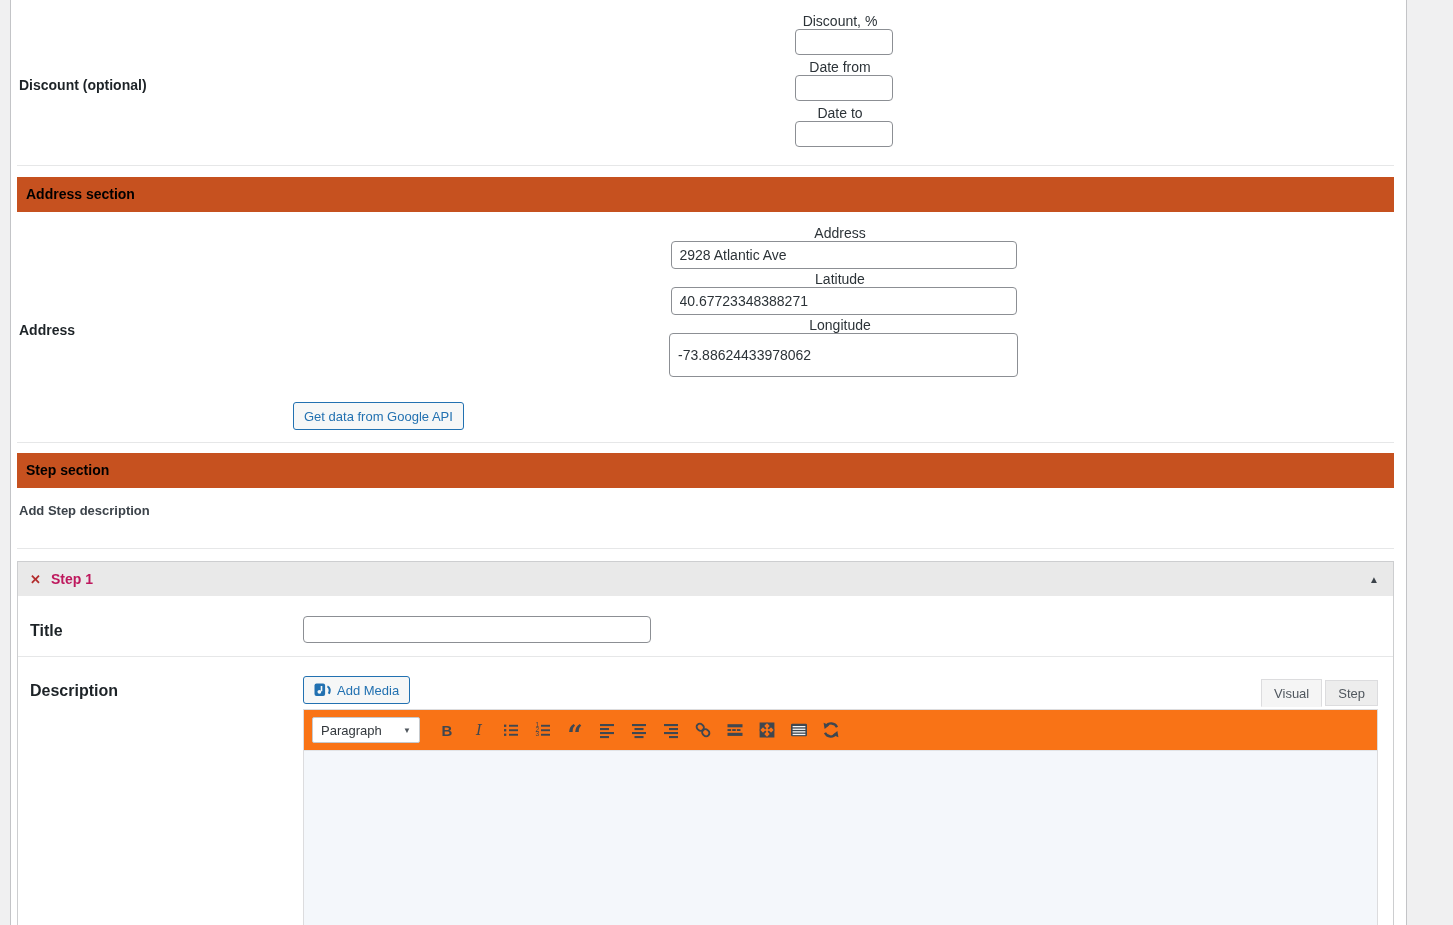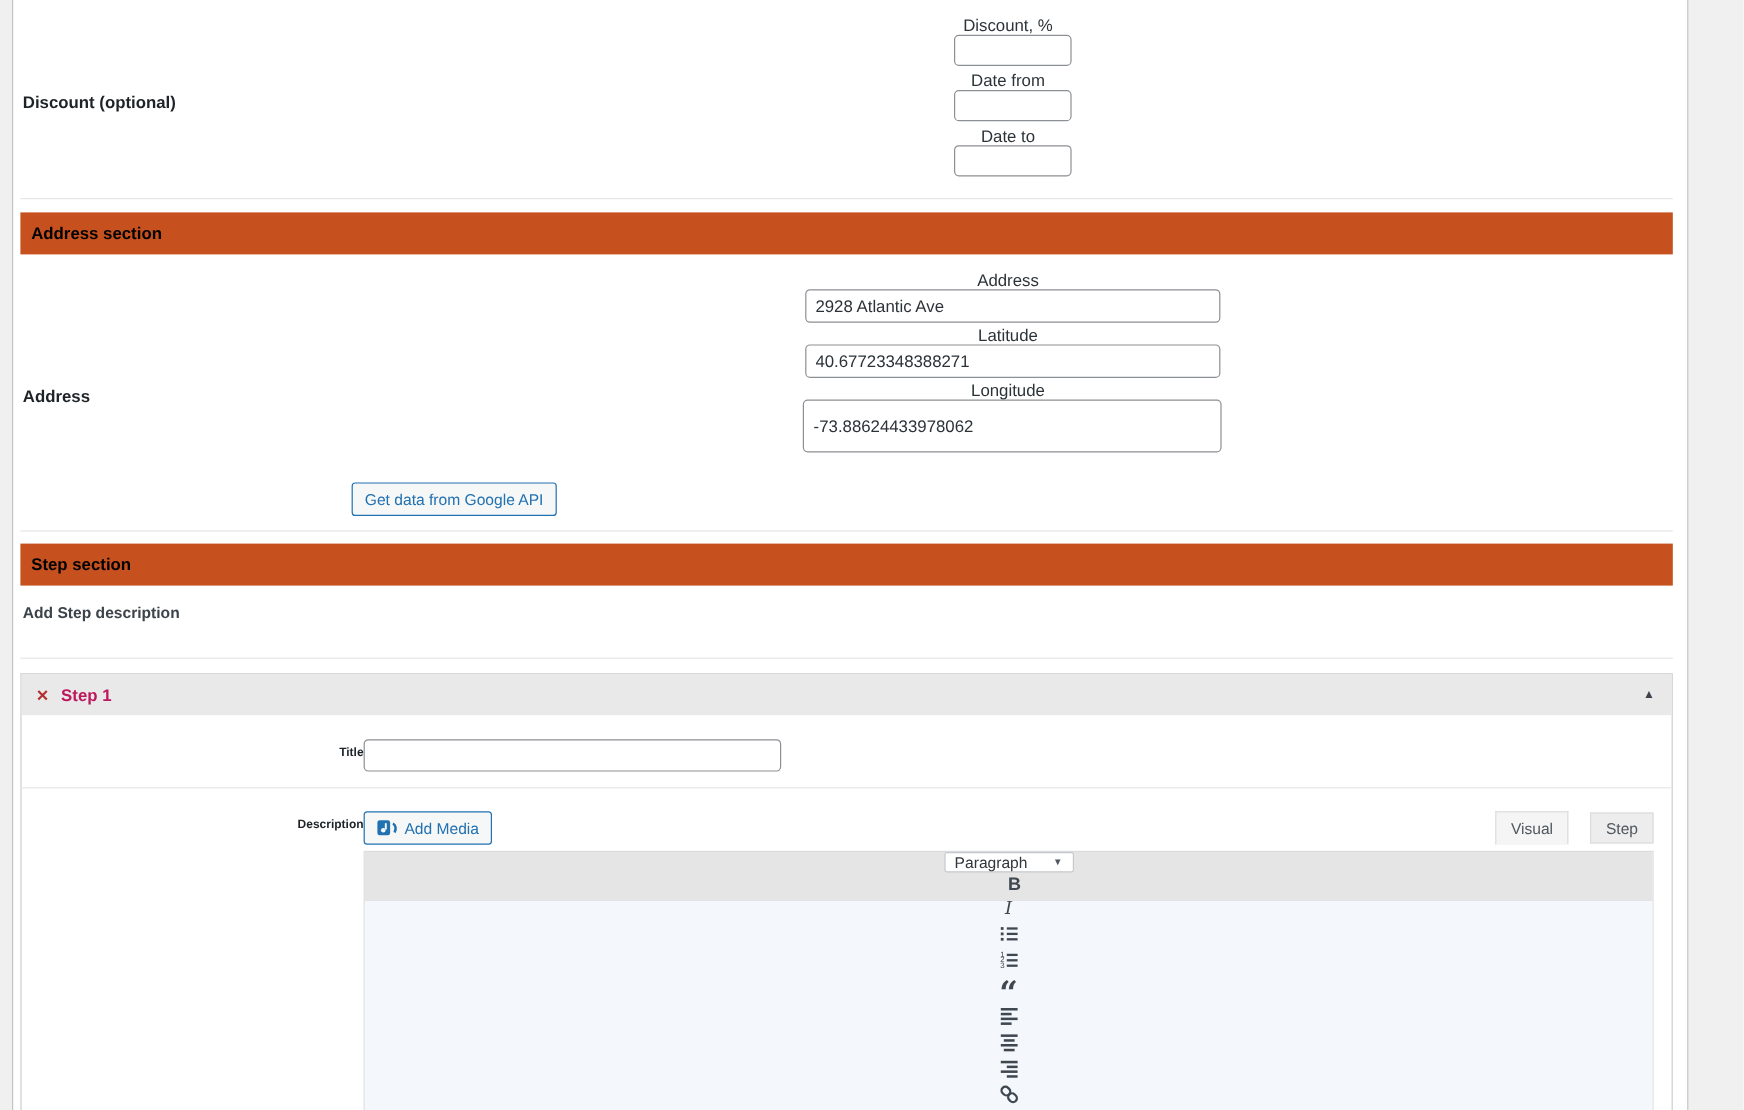--- a/index.html
+++ b/index.html
@@ -71,44 +71,44 @@
     display:flex; align-items:center; padding:0 14px 0 12px;
   }
   .remove-x {
     color:#b32d2e; font-weight:bold; font-size:13px; margin-right:10px;
     cursor:pointer; line-height:1;
   }
   .step-title { font-weight:bold; font-size:14px; color:#be185d; }
   .collapse-tri { margin-left:auto; font-size:10px; color:#3c434a; cursor:pointer; }
 
   .step-row { display:flex; padding:20px 15px 13px 12px; }
-  .step-row .col-label { width:273px; padding-left:0; font-size:10px; padding-top:6px;text-align:right; }
+  .step-row .col-label { width:273px; padding-left:0; font-size:16px; padding-top:6px; }
   .title-input { width:348px; height:27px; }
   .desc-row { border-top:1px solid #e6e7e8; padding:19px 15px 0 12px; }
 
   .editor-col { flex:1; min-width:0; }
-  .editor-top { display:flex; justify-content:space-between; align-items:flex-start; height:33px; }
+  .editor-top { display:flex; justify-content:space-between; align-items:center; height:33px; }
   .add-media {
     height:28px; margin-bottom:5px; gap:6px;
   }
-  .tabs { display:flex; align-items:flex-end; gap:18px; position:relative; z-index:2; }
+  .tabs { display:flex; align-items:flex-end; gap:3px; position:relative; z-index:2; }
   .tab {
     height:26px; padding:0 12px; display:flex; align-items:center;
     font-size:13px; color:#50575e; background:#ededed;
     border:1px solid #dcdcde; cursor:pointer;
   }
   .tab.active {
     height:28px; background:#f5f5f5; border-bottom:1px solid #f5f5f5;
     margin-bottom:-1px; color:#50575e;
   }
 
   .editor-frame { border:1px solid #dcdcde; background:#fff; position:relative; z-index:1; }
   .mce-toolbar {
-    height:41px; background:#e5e5e5; border-bottom:1px solid #e2e4e7;
-    display:flex; align-items:center; padding:0 8px; gap:2px;flex-direction:column;
+    height:41px; background:#f97316; border-bottom:1px solid #e2e4e7;
+    display:flex; align-items:center; padding:0 8px; gap:2px;
   }
   .para-select {
     width:108px; height:26px; background:#fff; border:1px solid #c5c9cd; border-radius:2px;
     display:flex; align-items:center; justify-content:space-between;
     padding:0 8px; font-size:13px; color:#32373c; cursor:pointer;
   }
   .para-select .arrow { font-size:8px; color:#50575e; }
   .tbtn {
     width:30px; height:26px; display:flex; align-items:center; justify-content:center;
     color:#3f4750; background:transparent; border:none; cursor:pointer; padding:0;

